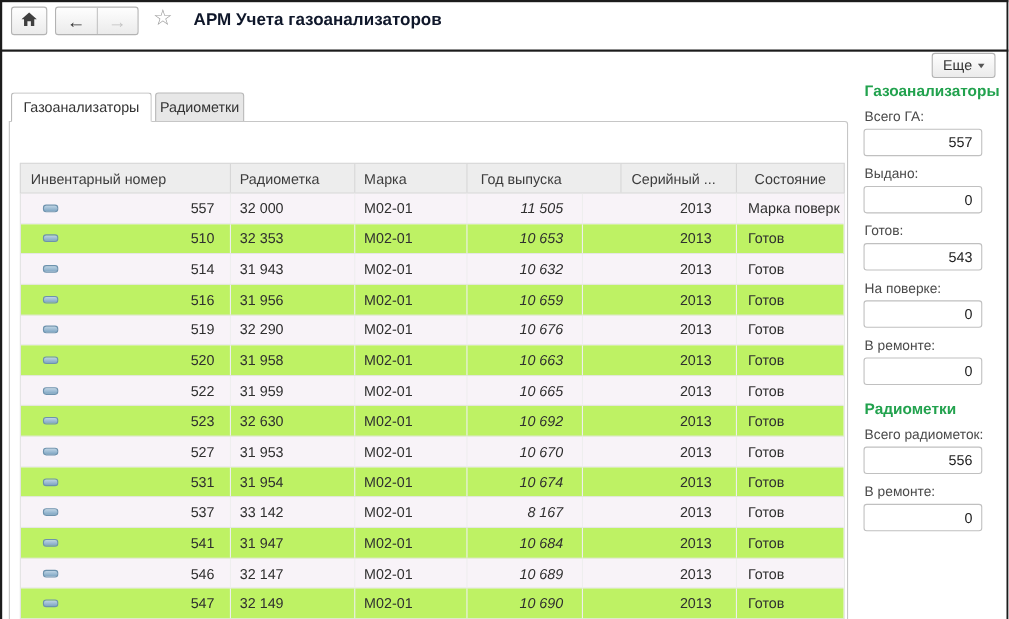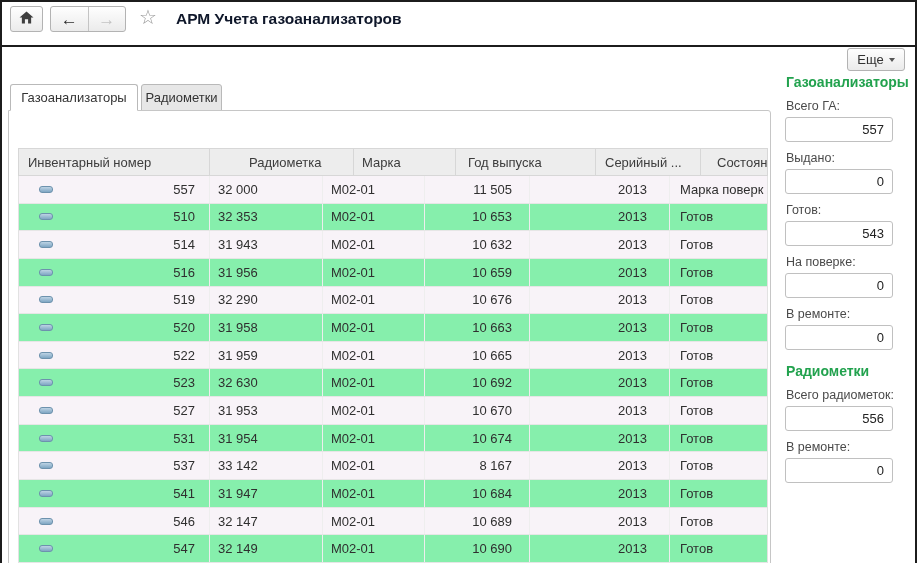--- a/index.html
+++ b/index.html
@@ -56,31 +56,31 @@
 
   
   .thead{position:absolute;left:18px;top:148px;width:750px;height:28px;background:#ededed;
     border:1px solid #d7d7d7;box-sizing:border-box;display:flex;z-index:2;font-size:13px;color:#3c3c3c;}
   .th{display:flex;align-items:center;box-sizing:border-box;border-right:1px solid #d7d7d7;
     overflow:hidden;white-space:nowrap;}
   .th:last-child{border-right:none;}
   .tbody{position:absolute;left:18px;top:176px;width:750px;height:387px;overflow:hidden;
     border-left:1px solid #e2e2e2;border-right:1px solid #e2e2e2;box-sizing:border-box;z-index:2;}
   .trow{display:flex;height:27.65px;box-sizing:border-box;border-bottom:1px solid #e6e6e6;
-    font-size:13px;color:#2f2f2f;background:#86efac;}
+    font-size:13px;color:#2f2f2f;background:#bef264;}
   .trow.alt{background:var(--stripe);}
   .td{box-sizing:border-box;display:flex;align-items:center;border-right:1px solid #eeeeee;
     overflow:hidden;white-space:nowrap;}
   .td:last-child{border-right:none;}
   .w1{width:191px;} .w2{width:113px;} .w3{width:102px;} .w4{width:105px;} .w5{width:140px;} .w6{width:99px;flex:1;}
-  .th.w1{padding-left:9px;} .th.w2{padding-left:8px;margin-left:31px;} .th.w3{padding-left:8px;}
+  .th.w1{padding-left:9px;} .th.w2{padding-left:8px;} .th.w3{padding-left:8px;}
   .th.w4{padding-left:9px;} .th.w5{padding-left:12px;} .th.w6{padding-left:16px;}
   .td.w1 .inv{margin-left:auto;padding-right:14px;}
   .td.w2{padding-left:8px;text-align:center;} .td.w3{padding-left:8px;}
-  .td.w4{justify-content:flex-end;padding-right:17px;}
+  .td.w4{justify-content:flex-end;padding-right:17px;font-style:italic;}
   .td.w5{justify-content:flex-end;padding-right:22px;}
   .td.w6{padding-left:10px;}
   .pill{width:14px;height:7px;border-radius:3px;margin-left:20px;flex:0 0 auto;
     background:linear-gradient(#bdd3e4,#7fa6c3);border:1px solid var(--pill-dark);box-sizing:border-box;}
 
   
   .sidebar{position:absolute;left:785px;top:74px;width:112px;z-index:1;}
   .side-title{color:var(--green);font-weight:bold;font-size:14px;margin:0 0 1px 1px;}
   .side-title.second{margin-top:13px;}
   .side-label{font-size:12.5px;color:#4a4a4a;margin:9px 0 4px 1px;}

